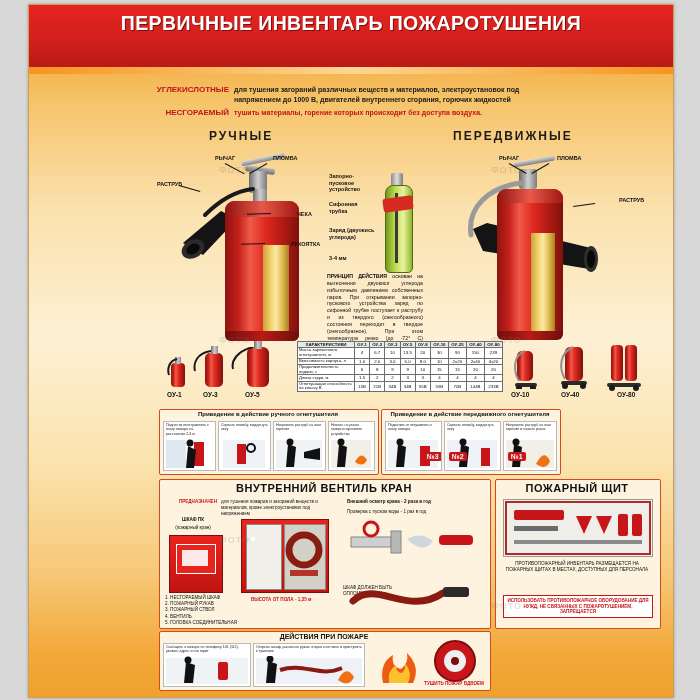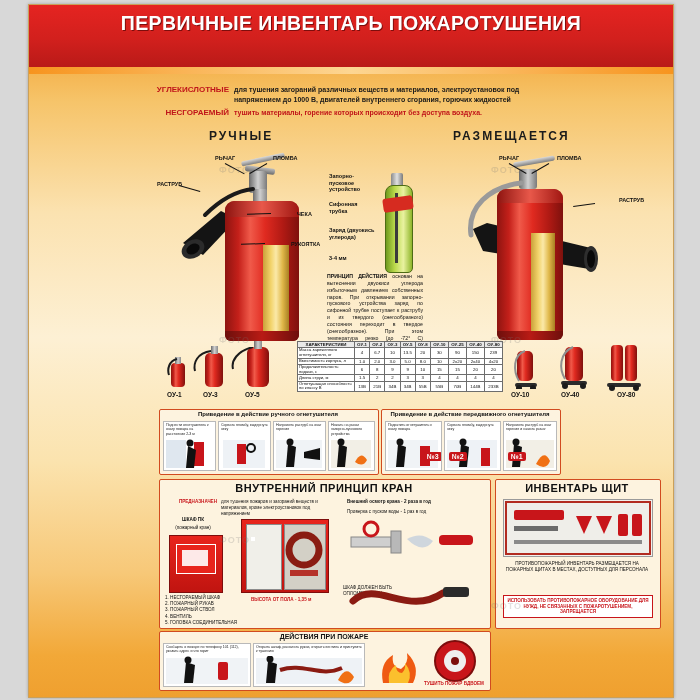--- a/index.html
+++ b/index.html
@@ -142,21 +142,21 @@
   <div class="purpose">
     <div class="rowline">
       <span class="lab">УГЛЕКИСЛОТНЫЕ</span><span class="txt">для тушения загораний различных веществ и материалов, электроустановок под напряжением до 1000 В, двигателей внутреннего сгорания, горючих жидкостей</span>
     </div>
     <div class="rowline">
       <span class="lab">НЕСГОРАЕМЫЙ</span><span class="txt red">тушить материалы, горение которых происходит без доступа воздуха.</span>
     </div>
   </div>
 
   <div class="sect-title" style="left:180px;top:124px;">РУЧНЫЕ</div>
-  <div class="sect-title" style="left:424px;top:124px;">РАЗМЕЩАЕТСЯ</div>
+  <div class="sect-title" style="left:424px;top:124px;">ПЕРЕДВИЖНЫЕ</div>
 
   <div style="position:absolute;left:150px;top:140px;width:190px;height:200px;">
 
     <div style="position:absolute;left:62px;top:12px;width:44px;height:5px;background:linear-gradient(180deg,#d8d8d8,#7e7e7e);border-radius:2px;transform:rotate(-12deg);"></div>
     <div style="position:absolute;left:66px;top:22px;width:30px;height:6px;background:linear-gradient(180deg,#bdbdbd,#6c6c6c);border-radius:2px;transform:rotate(8deg);"></div>
     <div style="position:absolute;left:70px;top:26px;width:18px;height:22px;background:linear-gradient(90deg,#6a6a6a,#d0d0d0,#7a7a7a);border-radius:3px;"></div>
 
     <div class="neck" style="left:74px;top:44px;width:14px;height:14px;border-radius:2px;"></div>
 
     <svg style="position:absolute;left:0;top:30px;width:90px;height:60px;">
@@ -418,21 +418,21 @@
     <svg style="position:absolute;left:0;top:14px;width:52px;height:34px;">
       <rect x="2" y="4" width="48" height="28" fill="#f2efe6"></rect>
       <path d="M10 8 l8 3 l-2 20 l-8 0 z" fill="#111"></path>
       <circle cx="12" cy="6" r="3.5" fill="#111"></circle>
       <path d="M32 28 q8 -16 14 -3 q-4 10 -14 3z" fill="#f07014"></path>
     </svg>
     <div class="num-badge" style="left:4px;top:30px;">№1</div>
   </div>
 
   <div class="lowbox" style="left:130px;top:474px;width:330px;height:148px;"></div>
-  <div class="lowtitle" style="left:130px;top:477px;width:330px;">ВНУТРЕННИЙ ПРИНЦИП КРАН</div>
+  <div class="lowtitle" style="left:130px;top:477px;width:330px;">ВНУТРЕННИЙ ВЕНТИЛЬ КРАН</div>
   <div class="sm smb red" style="left:134px;top:494px;width:54px;text-align:right;">ПРЕДНАЗНАЧЕН</div>
   <div class="sm" style="left:192px;top:494px;width:110px;">для тушения пожаров и загораний веществ и материалов, кроме электроустановок под напряжением</div>
   <div class="sm smb" style="left:134px;top:512px;width:60px;text-align:center;">ШКАФ ПК</div>
   <div class="sm" style="left:134px;top:520px;width:60px;text-align:center;">(пожарный кран)</div>
 
   <div class="cabinet" style="left:140px;top:530px;width:52px;height:56px;">
     <div style="position:absolute;left:6px;top:8px;width:38px;height:28px;background:#e8241c;border:1px solid #ffffff;"></div>
     <div style="position:absolute;left:12px;top:14px;width:26px;height:16px;background:#ffffff;opacity:.9;"></div>
   </div>
 
@@ -464,21 +464,21 @@
     <path d="M60 20 q14 -8 26 2 q-10 14 -26 -2z" fill="#cfd6dd"></path>
     <rect x="92" y="16" width="34" height="10" rx="4" fill="#c8151a"></rect>
   </svg>
   <svg style="position:absolute;left:318px;top:566px;width:136px;height:50px;">
     <path d="M6 30 C 30 8, 60 46, 96 22" stroke="#8b1b12" stroke-width="7" fill="none" stroke-linecap="round"></path>
     <rect x="96" y="16" width="26" height="10" rx="3" fill="#2b2b2b"></rect>
   </svg>
   <div class="warnbox" style="left:222px;top:532px;width:0px;height:0px;border:none;"></div>
 
   <div class="lowbox" style="left:466px;top:474px;width:164px;height:148px;"></div>
-  <div class="lowtitle" style="left:466px;top:477px;width:164px;">ИНВЕНТАРЬ ЩИТ</div>
+  <div class="lowtitle" style="left:466px;top:477px;width:164px;">ПОЖАРНЫЙ ЩИТ</div>
   <div class="shield-board" style="left:474px;top:494px;width:148px;height:56px;">
     <svg style="position:absolute;left:0;top:0;width:148px;height:56px;">
       <rect x="2" y="2" width="144" height="52" fill="#efeee9" stroke="#b22b20" stroke-width="2"></rect>
       <rect x="10" y="10" width="50" height="10" rx="2" fill="#c8151a"></rect>
       <rect x="10" y="26" width="44" height="5" fill="#6b6b6b"></rect>
       <polygon points="72,16 88,16 80,34" fill="#c8151a"></polygon>
       <polygon points="92,16 108,16 100,34" fill="#c8151a"></polygon>
       <rect x="114" y="14" width="10" height="22" rx="2" fill="#c8151a"></rect>
       <rect x="128" y="14" width="10" height="22" rx="2" fill="#c8151a"></rect>
       <rect x="10" y="40" width="128" height="4" fill="#8a8a8a"></rect>

